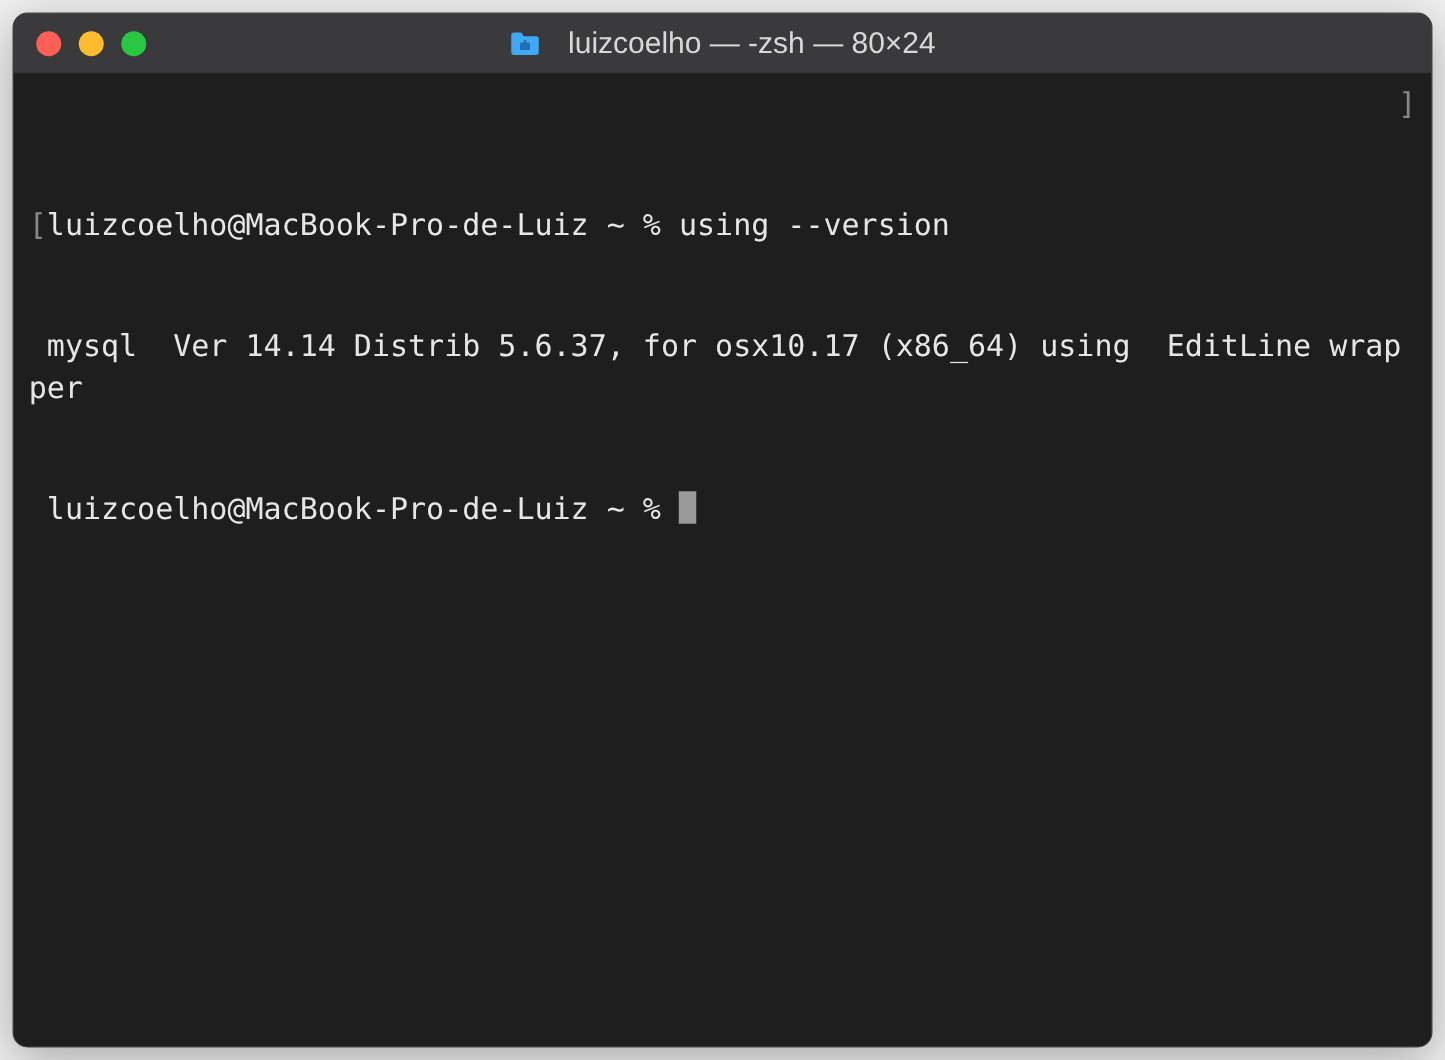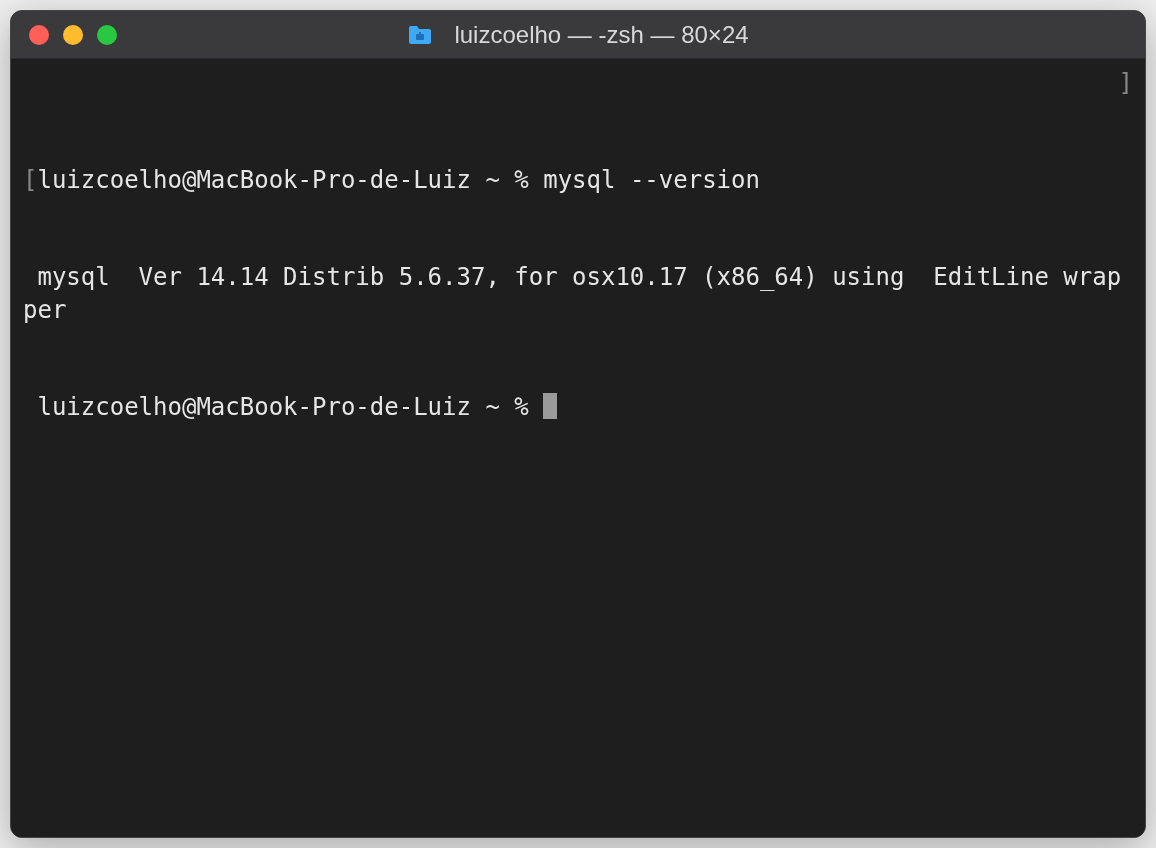--- a/index.html
+++ b/index.html
@@ -117,17 +117,17 @@
           <path d="M2 4 C2 2.9 2.9 2 4 2 L10 2 L12 5 L22 5 C23.1 5 24 5.9 24 7 L24 18 C24 19.1 23.1 20 22 20 L4 20 C2.9 20 2 19.1 2 18 Z" fill="#3fa9f5"></path>
           <rect x="9" y="10" width="8" height="6" rx="1" fill="#1e6fb8"></rect>
           <rect x="12" y="8" width="2" height="3" fill="#1e6fb8"></rect>
         </svg>
       </span>
       <span>luizcoelho — -zsh — 80×24</span>
     </div>
   </div>
   <div class="terminal-body">
     <span class="right-bracket bracket-dim">]</span>
-    <span class="line"><span class="bracket-dim">[</span><span>luizcoelho@MacBook-Pro-de-Luiz ~ % </span><span>mysql --version</span></span>
+    <span class="line"><span class="bracket-dim">[</span><span>luizcoelho@MacBook-Pro-de-Luiz ~ % </span><span>using --version</span></span>
     <span class="line"> mysql  Ver 14.14 Distrib 5.6.37, for osx10.17 (x86_64) using  EditLine wrapper</span>
     <span class="line"><span> luizcoelho@MacBook-Pro-de-Luiz ~ % </span><span class="cursor"></span></span>
   </div>
 </div>
 
 </body></html>

